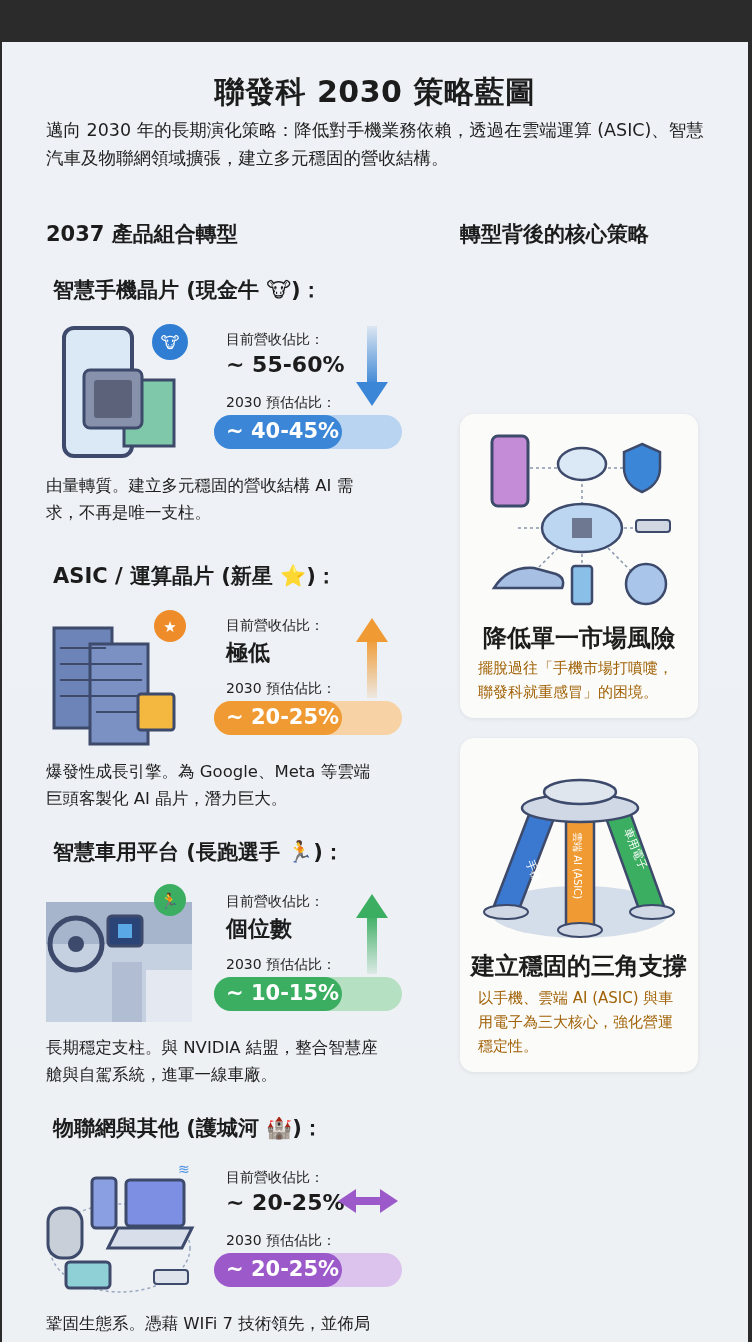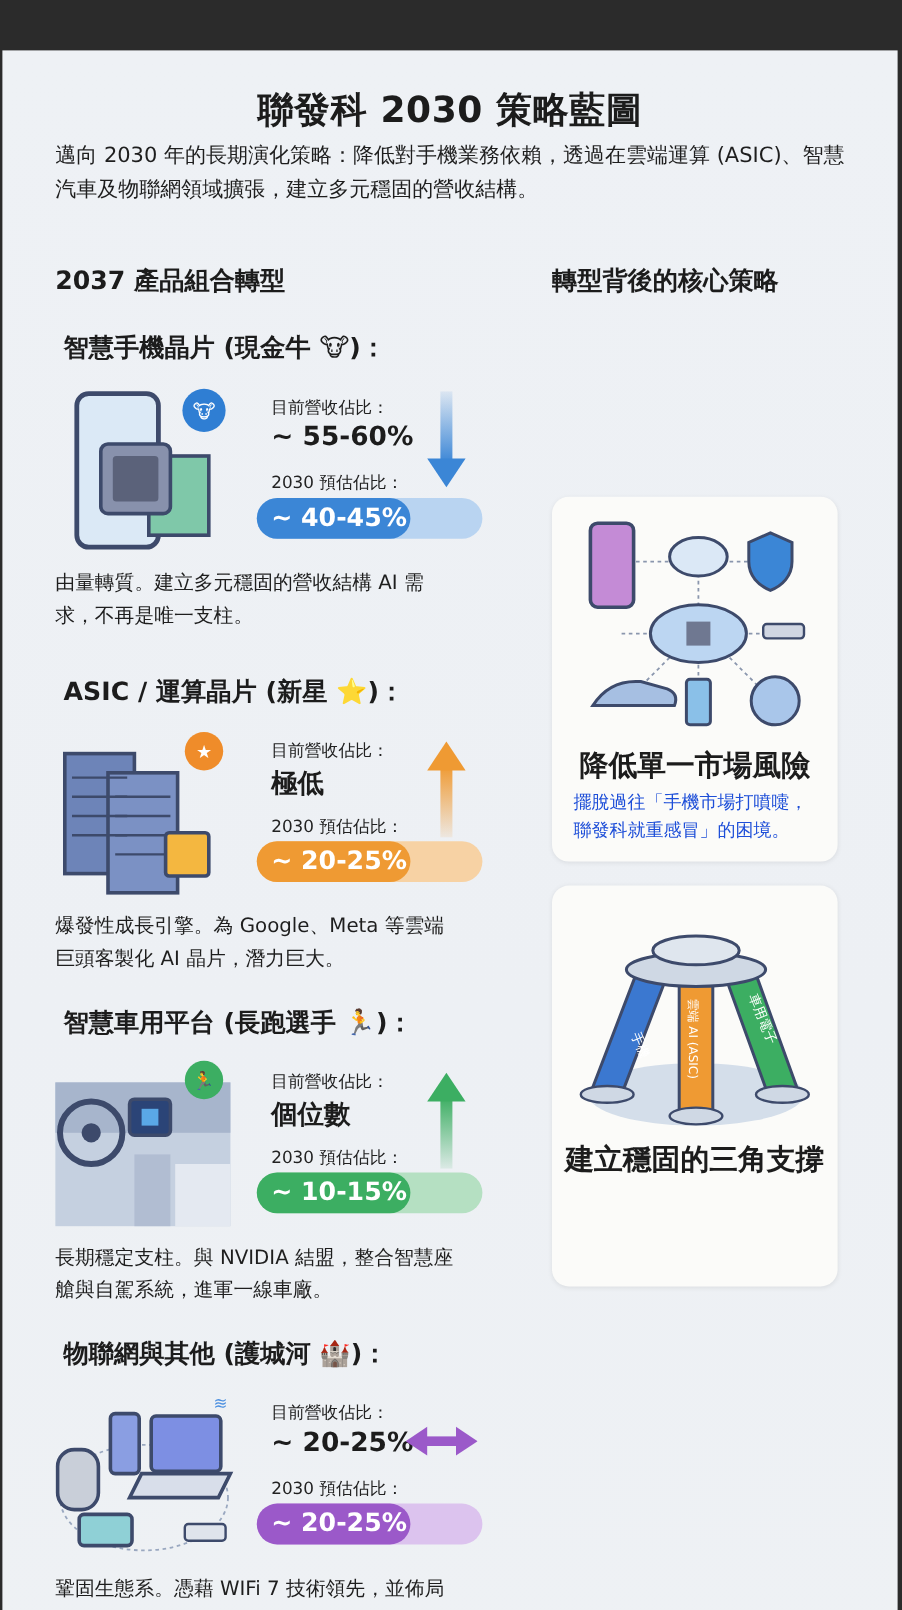--- a/index.html
+++ b/index.html
@@ -54,21 +54,21 @@
 
   .card {
     position: absolute; left: 458px; width: 238px; background: #fbfbf9;
     border-radius: 14px; box-shadow: 0 1px 4px rgba(0,0,0,0.08);
   }
   .card .card-illus { position: absolute; left: 18px; top: 14px; width: 202px; height: 180px; }
   .card .card-title {
     position: absolute; left: 0; width: 100%; text-align: center; font-size: 24px; font-weight: bold;
   }
   .card .card-desc {
-    position: absolute; left: 18px; width: 206px; font-size: 15px; line-height: 24px; color: #1d4ed8;
+    position: absolute; left: 18px; width: 206px; font-size: 15px; line-height: 24px; color: #a16207;
   }
   .footer {
     position: absolute; right: 6px; bottom: 2px; font-size: 16px; color: #222; display: flex; align-items: center; gap: 16px;
   }
 </style>
 </head>
 <body>
 
 <div class="page">
 
@@ -243,20 +243,21 @@
       <ellipse cx="102" cy="56" rx="58" ry="14" fill="#cfd8e4" stroke="#3d4a6b" stroke-width="2.5"></ellipse>
       <ellipse cx="102" cy="40" rx="36" ry="12" fill="#dfe6ee" stroke="#3d4a6b" stroke-width="2.5"></ellipse>
       <ellipse cx="28" cy="160" rx="22" ry="7" fill="#cfd8e4" stroke="#3d4a6b" stroke-width="2"></ellipse>
       <ellipse cx="102" cy="178" rx="22" ry="7" fill="#cfd8e4" stroke="#3d4a6b" stroke-width="2"></ellipse>
       <ellipse cx="174" cy="160" rx="22" ry="7" fill="#cfd8e4" stroke="#3d4a6b" stroke-width="2"></ellipse>
       <text x="48" y="110" font-size="11" fill="#fff" transform="rotate(68 48 110)">手機</text>
       <text x="96" y="80" font-size="10" fill="#fff" transform="rotate(90 96 80)">雲端 AI (ASIC)</text>
       <text x="146" y="78" font-size="11" fill="#fff" transform="rotate(68 146 78)">車用電子</text>
     </svg>
     <div class="card-title" style="top:212px;">建立穩固的三角支撐</div>
+    <div class="card-desc" style="top:248px;">以手機、雲端 AI (ASIC) 與車用電子為三大核心，強化營運穩定性。</div>
   </div>
 
   <div class="footer">
     <svg width="16" height="12" viewBox="0 0 16 12">
       <path d="M1 12 A7 7 0 0 1 15 12" fill="none" stroke="#222" stroke-width="1.6"></path>
       <path d="M4 12 A4 4 0 0 1 12 12" fill="none" stroke="#222" stroke-width="1.6"></path>
     </svg>
     <span>NotebookLM</span>
   </div>
 </div>

